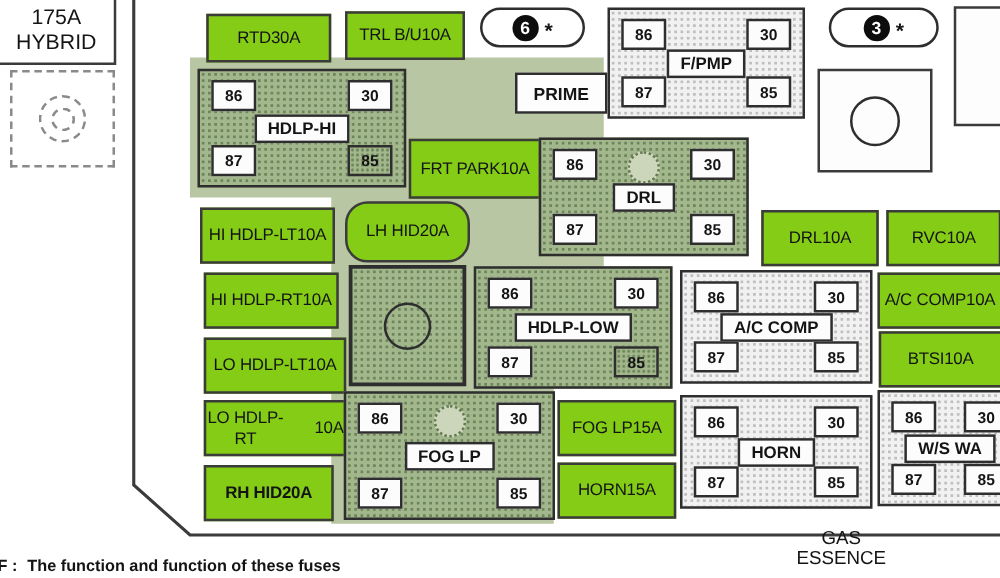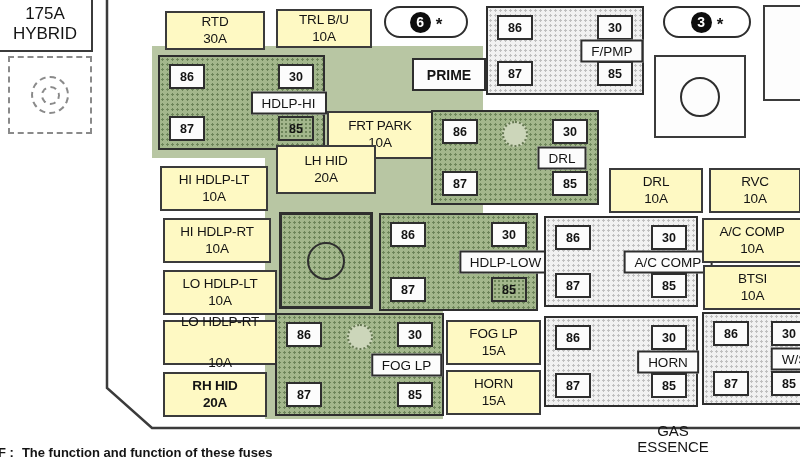--- a/index.html
+++ b/index.html
@@ -3,38 +3,38 @@
 <meta charset="utf-8">
 <style>
   html,body{margin:0;padding:0;background:#ffffff;}
   .stage{
     position:relative;width:800px;height:462px;overflow:hidden;background:#ffffff;
     font-family:"Liberation Sans",sans-serif;color:#141414;
   }
   svg.layer{position:absolute;left:0;top:0;}
   
   .fuse{
-    position:absolute;background:#fef9c3;border:2px solid #3b3b3b;
-    display:flex;flex-direction:column;align-items:center;justify-content:center;
+    position:absolute;background:#84cc16;border:2px solid #3b3b3b;
+    display:flex;flex-direction:row;align-items:center;justify-content:center;
     text-align:center;font-size:13.5px;line-height:1.25;letter-spacing:-0.2px;
   }
   
   .relay{position:absolute;border:2.5px solid #2e2e2e;}
   .relay.green{background-color:#a3b78c;background-image:radial-gradient(#6d855a 1px,transparent 1.4px);background-size:5px 5px;}
   .relay.white{background-color:#f1f1f1;background-image:radial-gradient(#bfbfbf 1px,transparent 1.4px);background-size:5px 5px;}
   .pin{
     position:absolute;width:32px;height:21px;background:#fcfcfc;border:2px solid #2e2e2e;
     display:flex;align-items:center;justify-content:center;font-size:12.5px;font-weight:bold;
   }
   .pin.tl{left:9px;top:7px}.pin.tr{right:9px;top:7px}.pin.bl{left:9px;bottom:7px}.pin.br{right:9px;bottom:7px}
   .pin.dotgreen{background-color:#a3b78c;background-image:radial-gradient(#6d855a 1px,transparent 1.3px);background-size:4px 4px;}
   .rlabel{
     position:absolute;left:50%;top:50%;transform:translate(-50%,-50%);
-    background:#fcfcfc;border:2px solid #2e2e2e;font-weight:normal;font-size:13.5px;
-    padding:2px 9px;white-space:nowrap;margin-left:47px;
+    background:#fcfcfc;border:2px solid #2e2e2e;font-weight:bold;font-size:13.5px;
+    padding:2px 9px;white-space:nowrap;
   }
   .rcircle{
     position:absolute;left:50%;top:9px;transform:translateX(-50%);
     width:22px;height:22px;border-radius:50%;background:#ccd6ba;border:2px dotted #667953;
   }
   
   .pill{
     position:absolute;height:28px;border:2.5px solid #2e2e2e;border-radius:16px;background:#ffffff;
     display:flex;align-items:center;justify-content:center;gap:5px;
   }
@@ -148,21 +148,21 @@
     <div class="pin tr">30</div>
     <div class="rlabel">DRL</div>
     <div class="pin bl">87</div>
     <div class="pin br">85</div>
   </div>
 
   <div class="fuse" style="left:160px;top:166px;width:104px;height:41px;">
     <span>HI HDLP-LT</span>
     <span>10A</span>
   </div>
-  <div class="fuse" style="left:276px;top:145px;width:96px;height:45px;">
+  <div class="fuse" style="left:276px;top:161px;width:96px;height:45px;border-radius:18px;">
     <span>LH HID</span>
     <span>20A</span>
   </div>
   <div class="fuse" style="left:609px;top:168px;width:90px;height:41px;">
     <span>DRL</span>
     <span>10A</span>
   </div>
   <div class="fuse" style="left:709px;top:168px;width:88px;height:41px;">
     <span>RVC</span>
     <span>10A</span>

